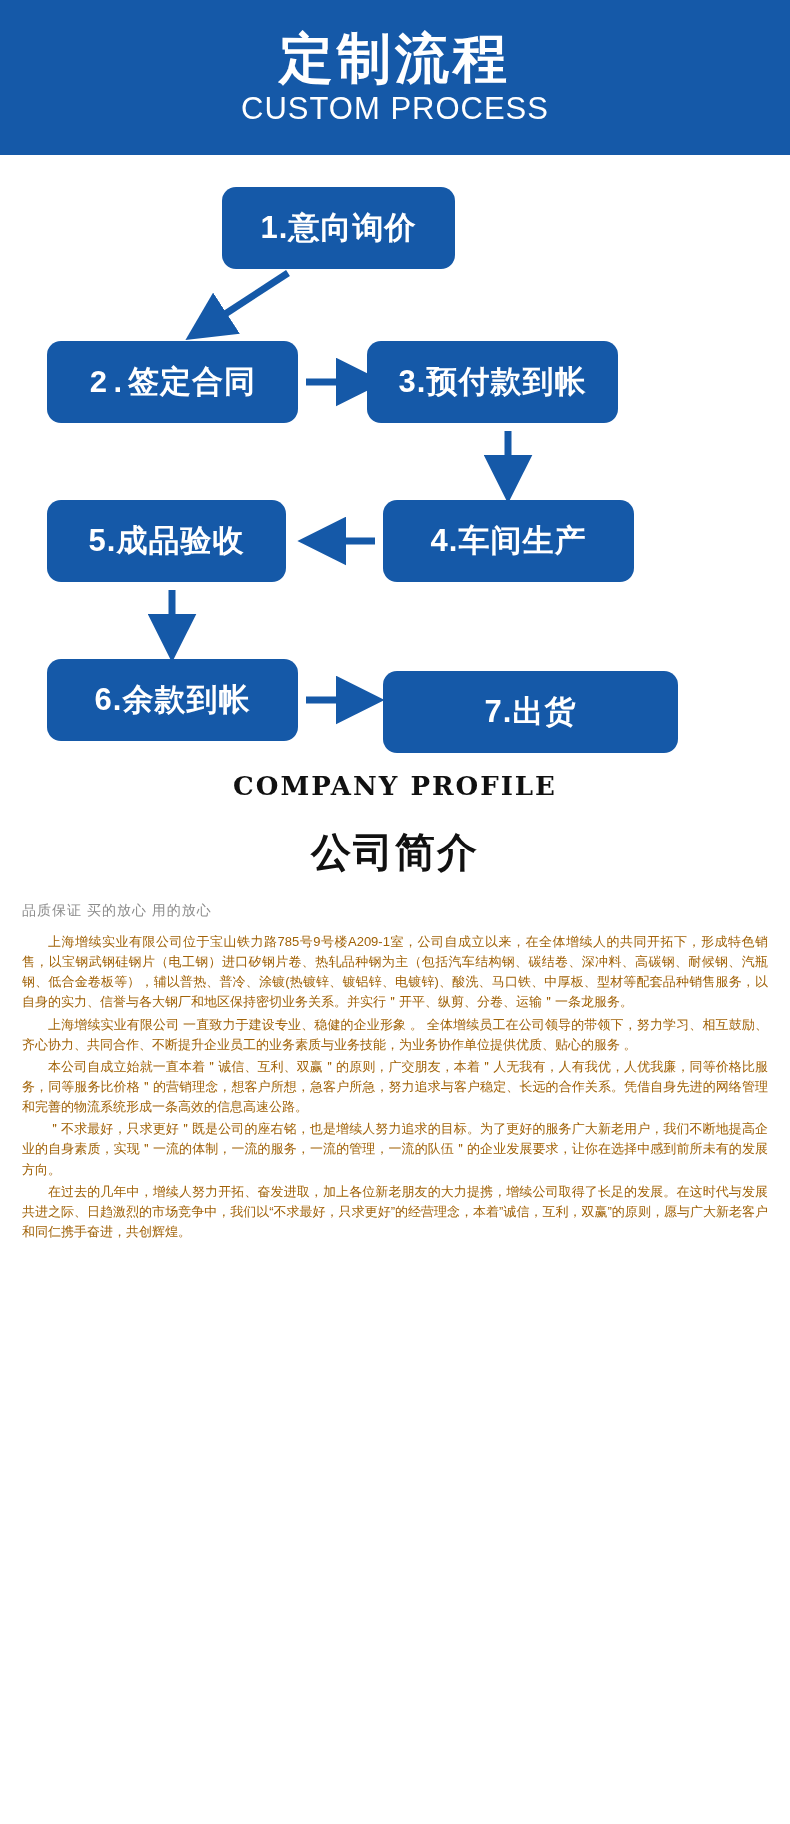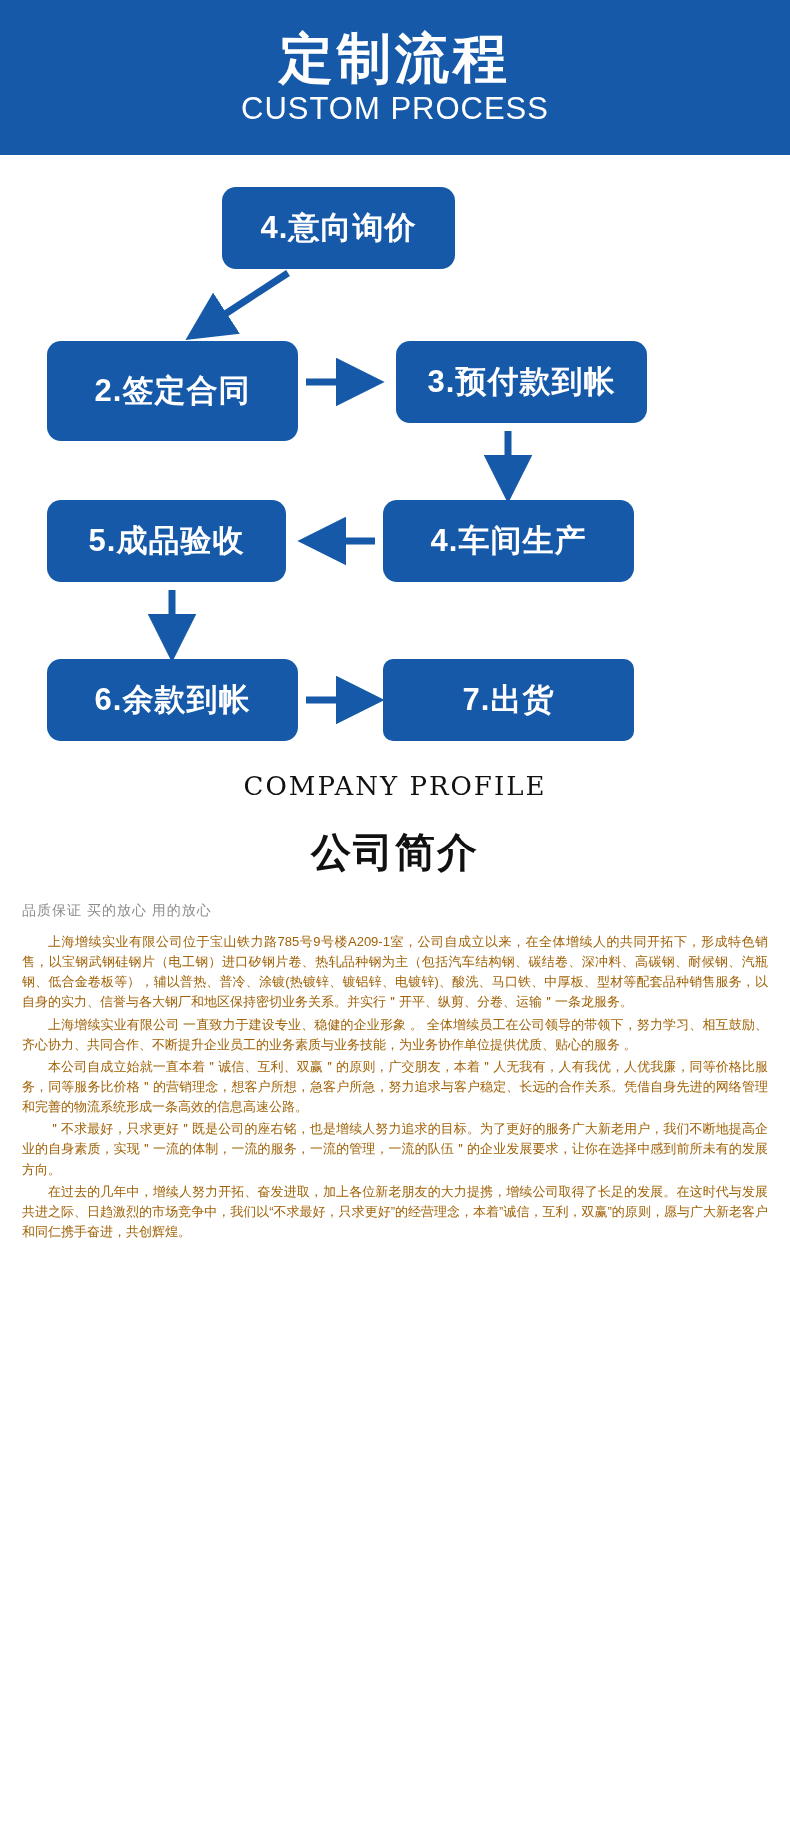--- a/index.html
+++ b/index.html
@@ -58,43 +58,43 @@
     font-size: 31px;
     font-weight: bold;
     display: flex;
     align-items: center;
     justify-content: center;
     letter-spacing: 1px;
     box-sizing: border-box;
   }
   
   .n1 { left: 222px; top: 32px;  width: 233px; height: 82px; }
-  .n2 { left: 47px;  top: 186px; width: 251px; height: 100px; }
-  .n3 { left: 396px; top: 186px; width: 251px; height: 82px; }
+  .n2 { left: 47px;  top: 186px; width: 251px; height: 82px; font-family: Liberation Mono, monospace; }
+  .n3 { left: 367px; top: 186px; width: 251px; height: 82px; }
   .n5 { left: 47px;  top: 345px; width: 239px; height: 82px; }
   .n4 { left: 383px; top: 345px; width: 251px; height: 82px; }
   .n6 { left: 47px;  top: 504px; width: 251px; height: 82px; }
-  .n7 { left: 383px; top: 504px; width: 251px; height: 82px; border-radius: 10px; }
+  .n7 { left: 383px; top: 516px; width: 295px; height: 82px; }
 
   .arrow-svg {
     position: absolute;
     left: 0; top: 0;
     width: 790px;
     height: 600px;
     pointer-events: none;
   }
 
   
   .profile {
     padding: 6px 22px 28px 22px;
   }
   .profile-en {
     text-align: center;
     font-family: "DejaVu Serif", serif;
-    font-weight: normal;
+    font-weight: bold;
     font-size: 26px;
     letter-spacing: 2px;
     color: #111111;
     margin: 10px 0 18px 0;
   }
   .profile-cn {
     text-align: center;
     font-size: 40px;
     font-weight: bold;
     color: #111111;
@@ -144,21 +144,21 @@
       <line x1="508" y1="276" x2="508" y2="336" stroke="#1559a8" stroke-width="7" marker-end="url(#ah)"></line>
 
       <line x1="375" y1="386" x2="310" y2="386" stroke="#1559a8" stroke-width="7" marker-end="url(#ah)"></line>
 
       <line x1="172" y1="435" x2="172" y2="495" stroke="#1559a8" stroke-width="7" marker-end="url(#ah)"></line>
 
       <line x1="306" y1="545" x2="372" y2="545" stroke="#1559a8" stroke-width="7" marker-end="url(#ah)"></line>
     </svg>
 
     <div class="node n1">
-      <span>4.意向询价</span>
+      <span>1.意向询价</span>
     </div>
     <div class="node n2">
       <span>2.签定合同</span>
     </div>
     <div class="node n3">
       <span>3.预付款到帐</span>
     </div>
     <div class="node n5">
       <span>5.成品验收</span>
     </div>

